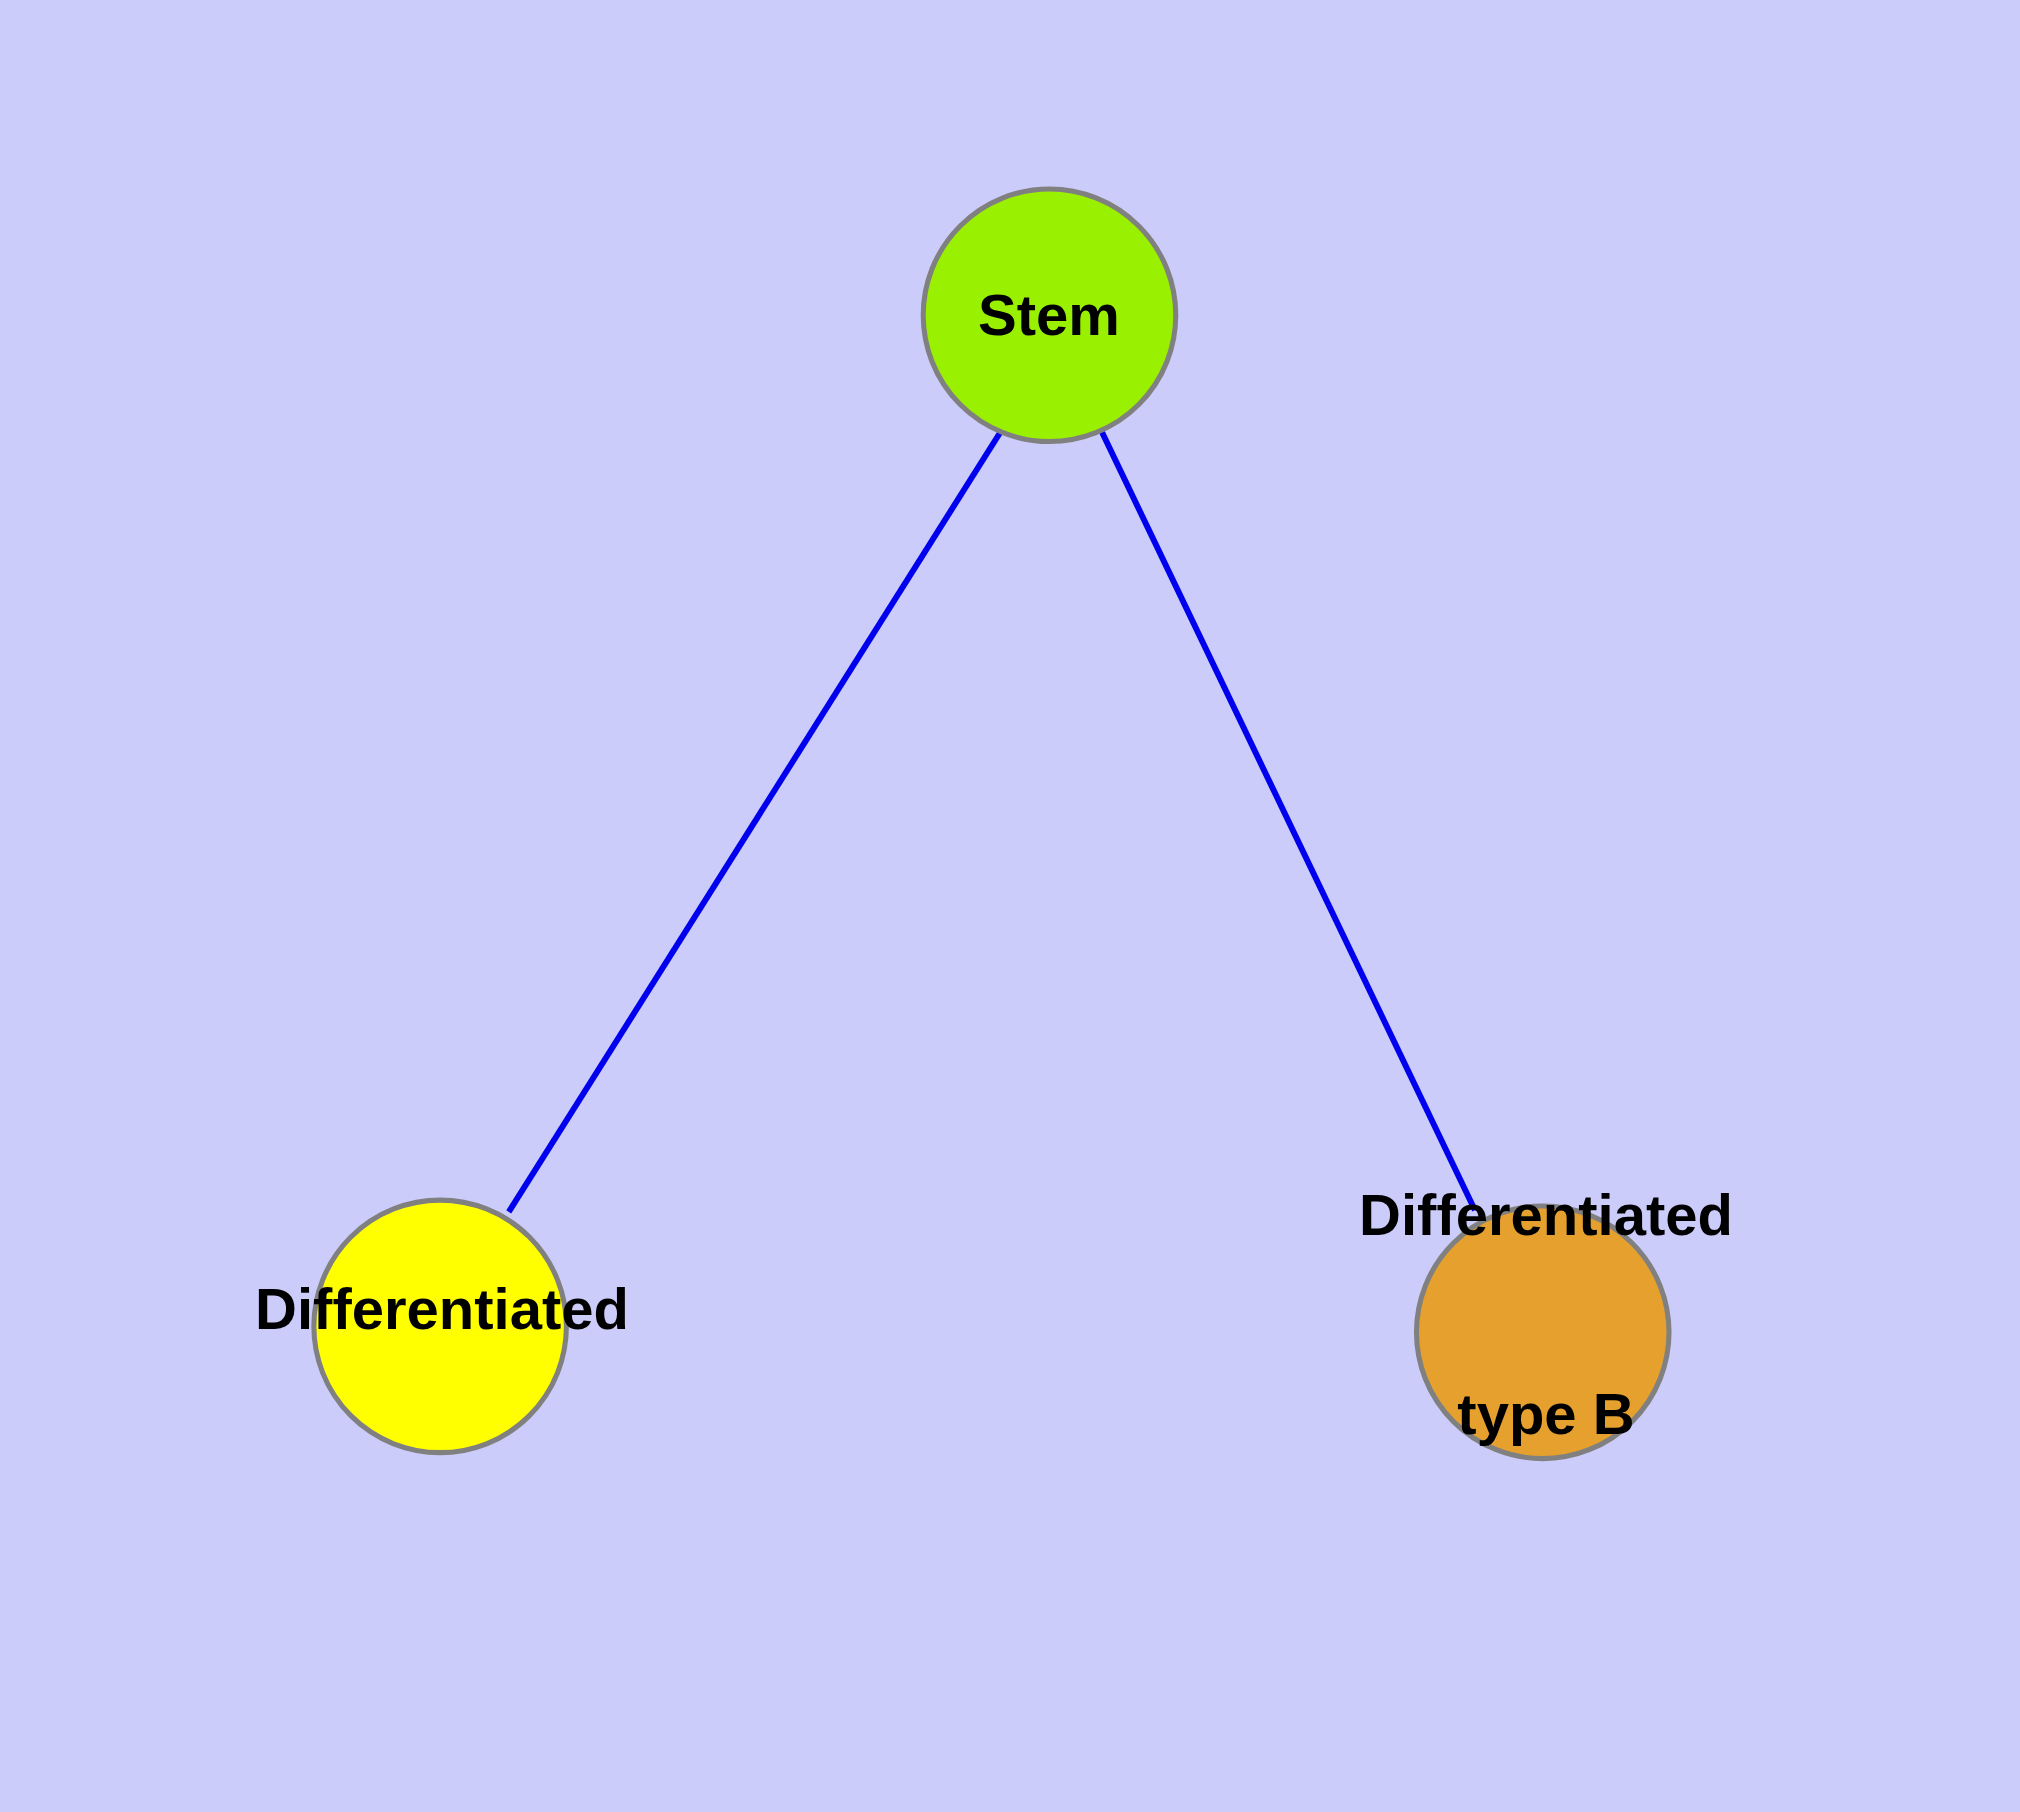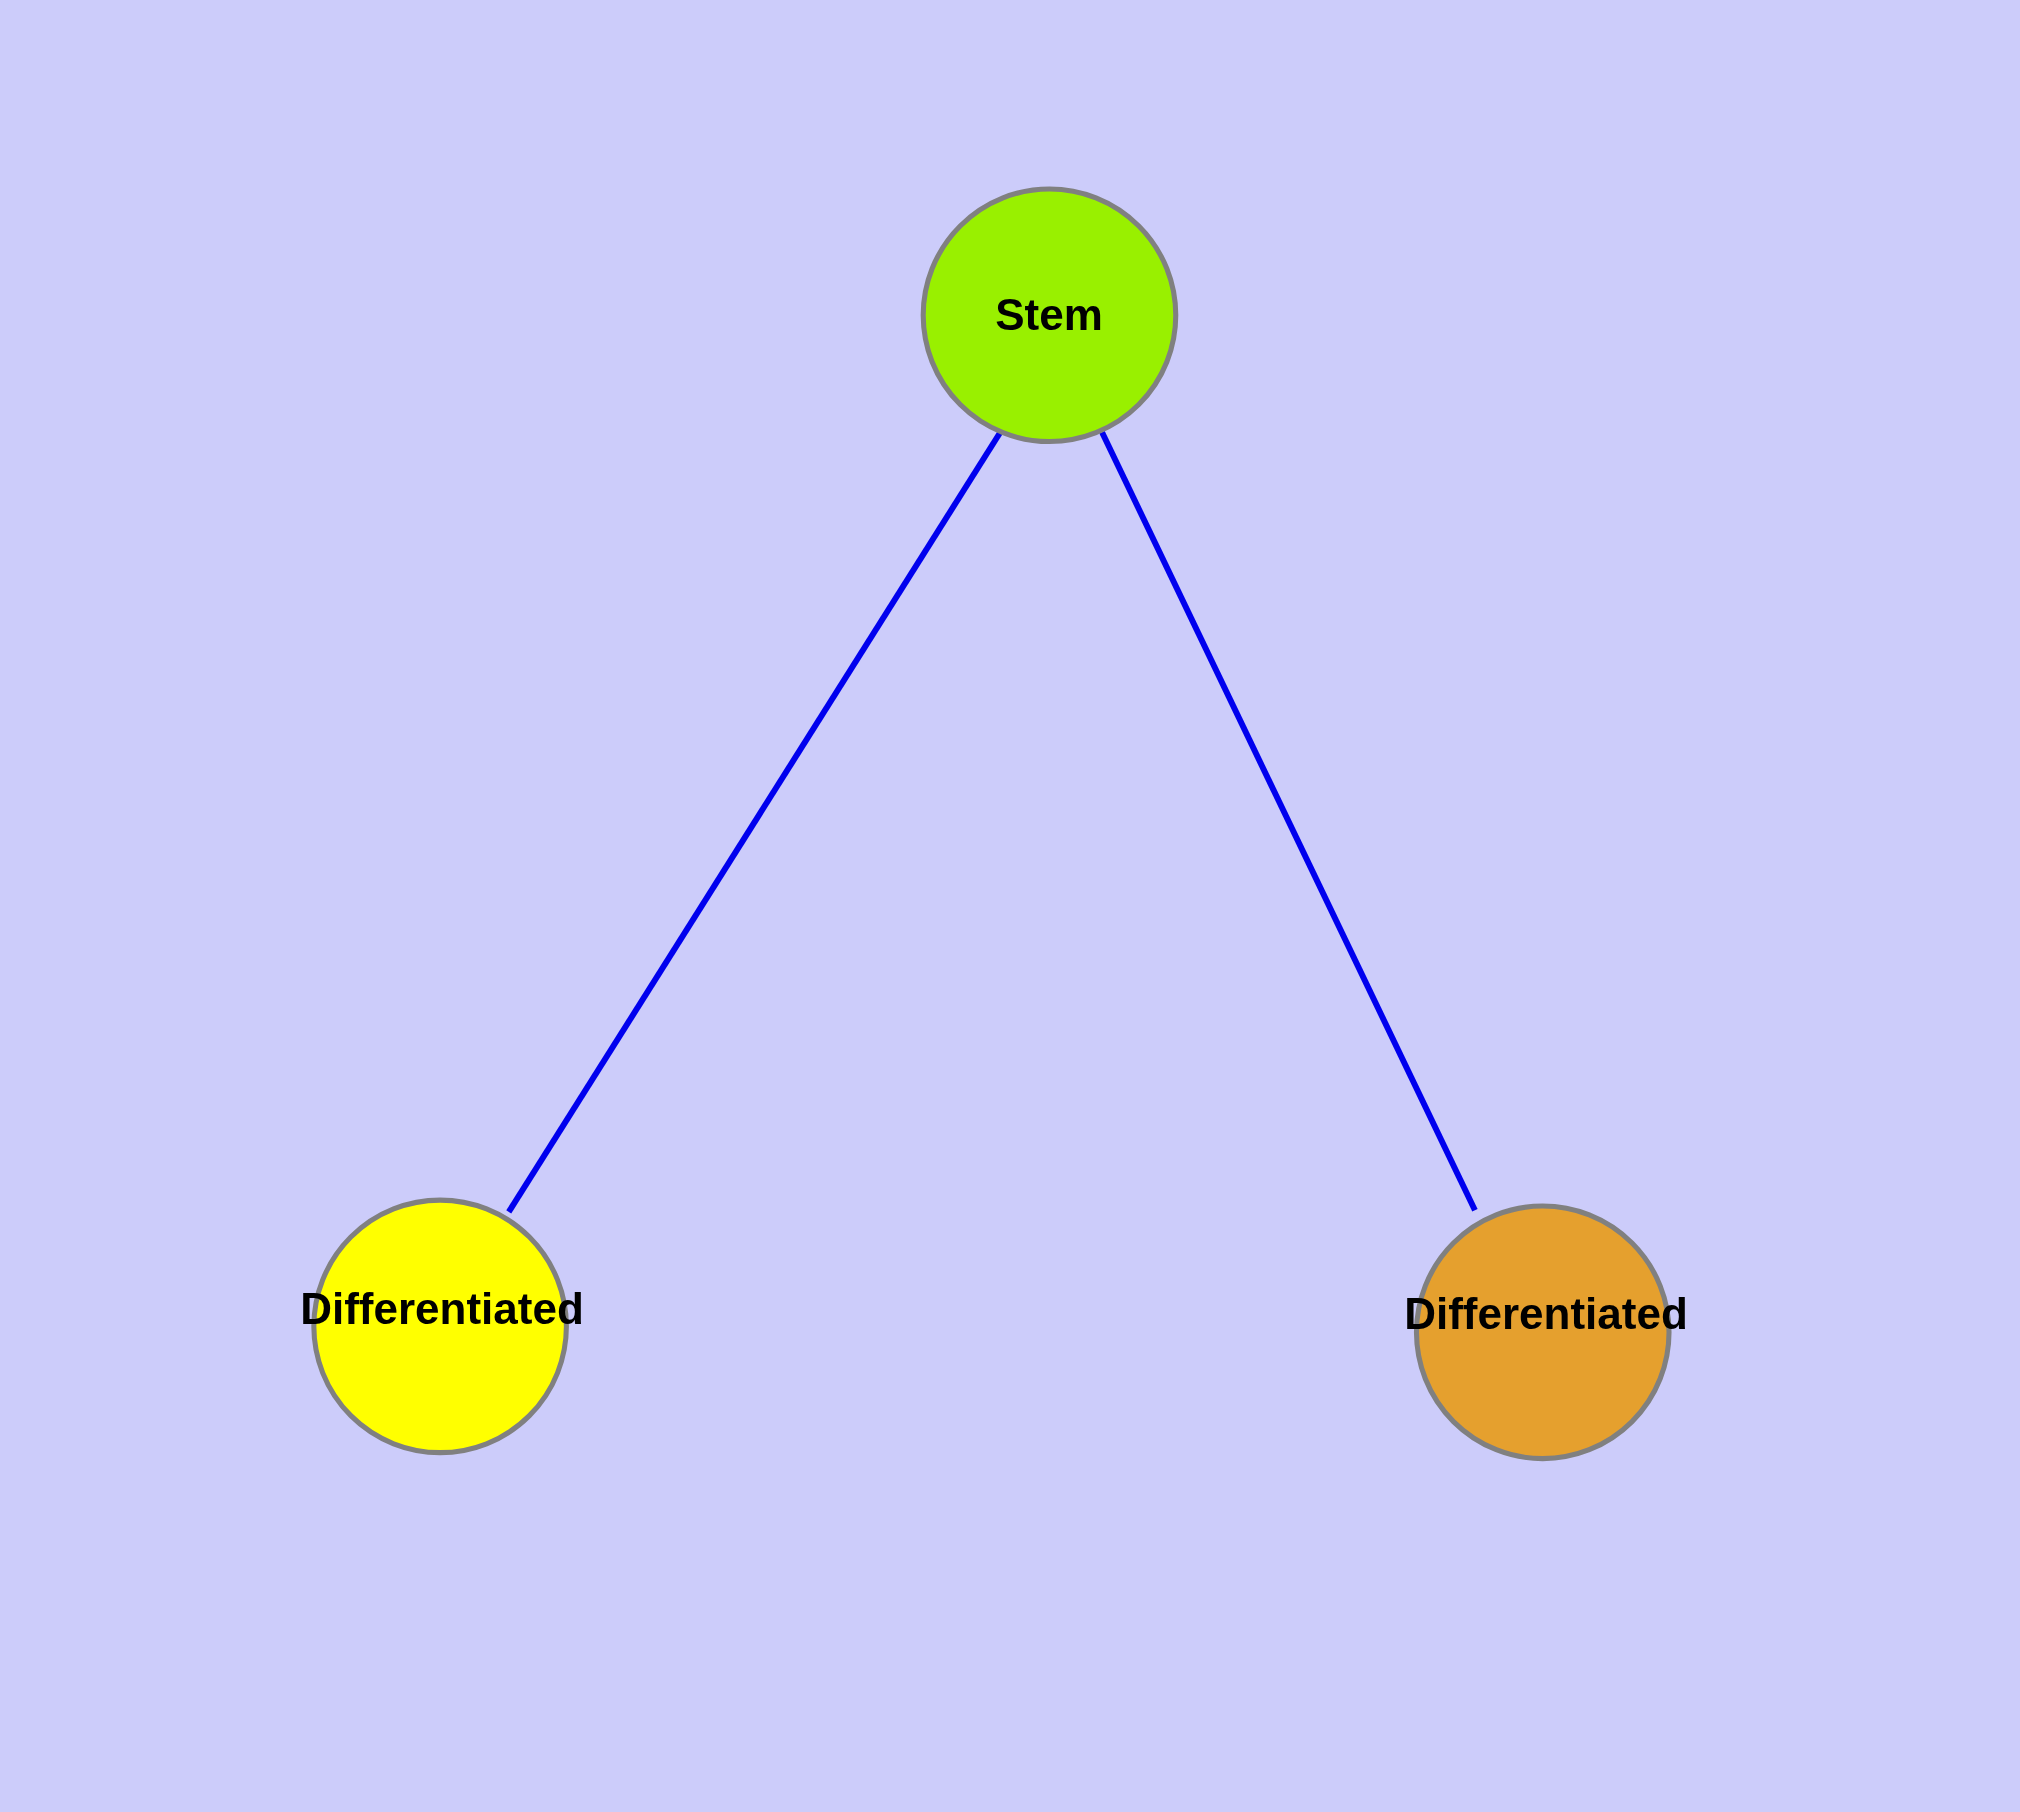--- a/index.html
+++ b/index.html
@@ -21,21 +21,21 @@
     left: 0;
     top: 0;
     width: 2021px;
     height: 1812px;
   }
   .node-label {
     position: absolute;
     color: #000000;
     font-family: "Liberation Sans", "DejaVu Sans", sans-serif;
     font-weight: bold;
-    font-size: 44px;
+    font-size: 58px;
     line-height: 1.14;
     text-align: center;
     white-space: pre;
     pointer-events: none;
     -webkit-font-smoothing: antialiased;
   }
   .label-stem {
     left: 1049px;
     top: 315px;
     transform: translate(-50%, -50%);
@@ -74,16 +74,17 @@
   <div class="node-label label-stem">
     <div>Stem</div>
   </div>
 
   <div class="node-label label-type-a">
     <div>Differentiated</div>
   </div>
 
   <div class="node-label label-type-b">
     <div>Differentiated</div>
+    <div>type B</div>
   </div>
 
 </div>
 
 
 </body></html>

